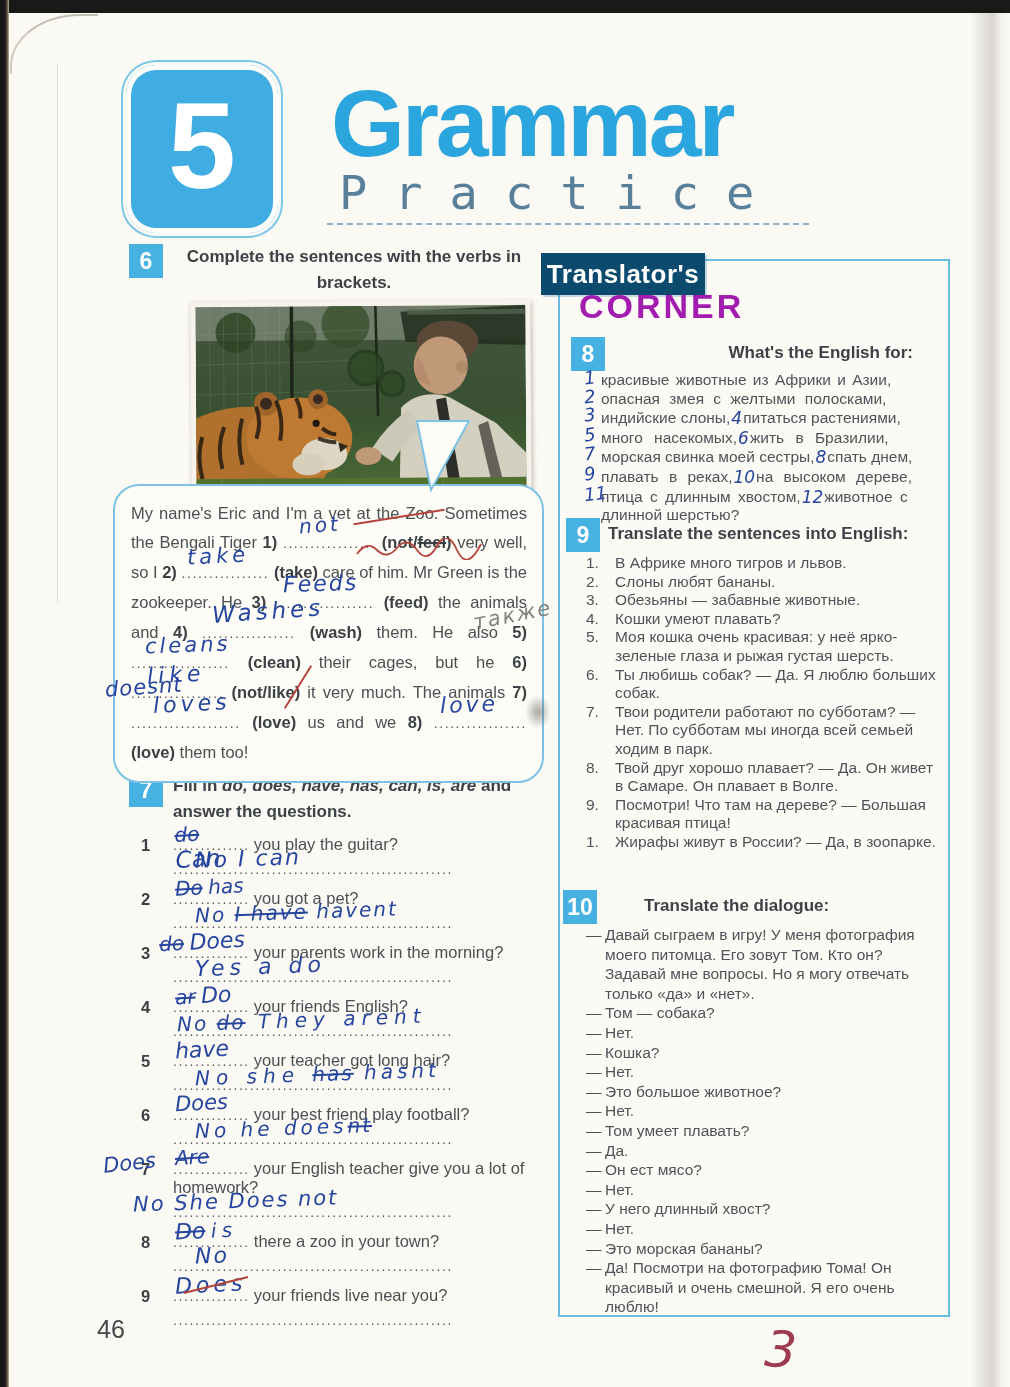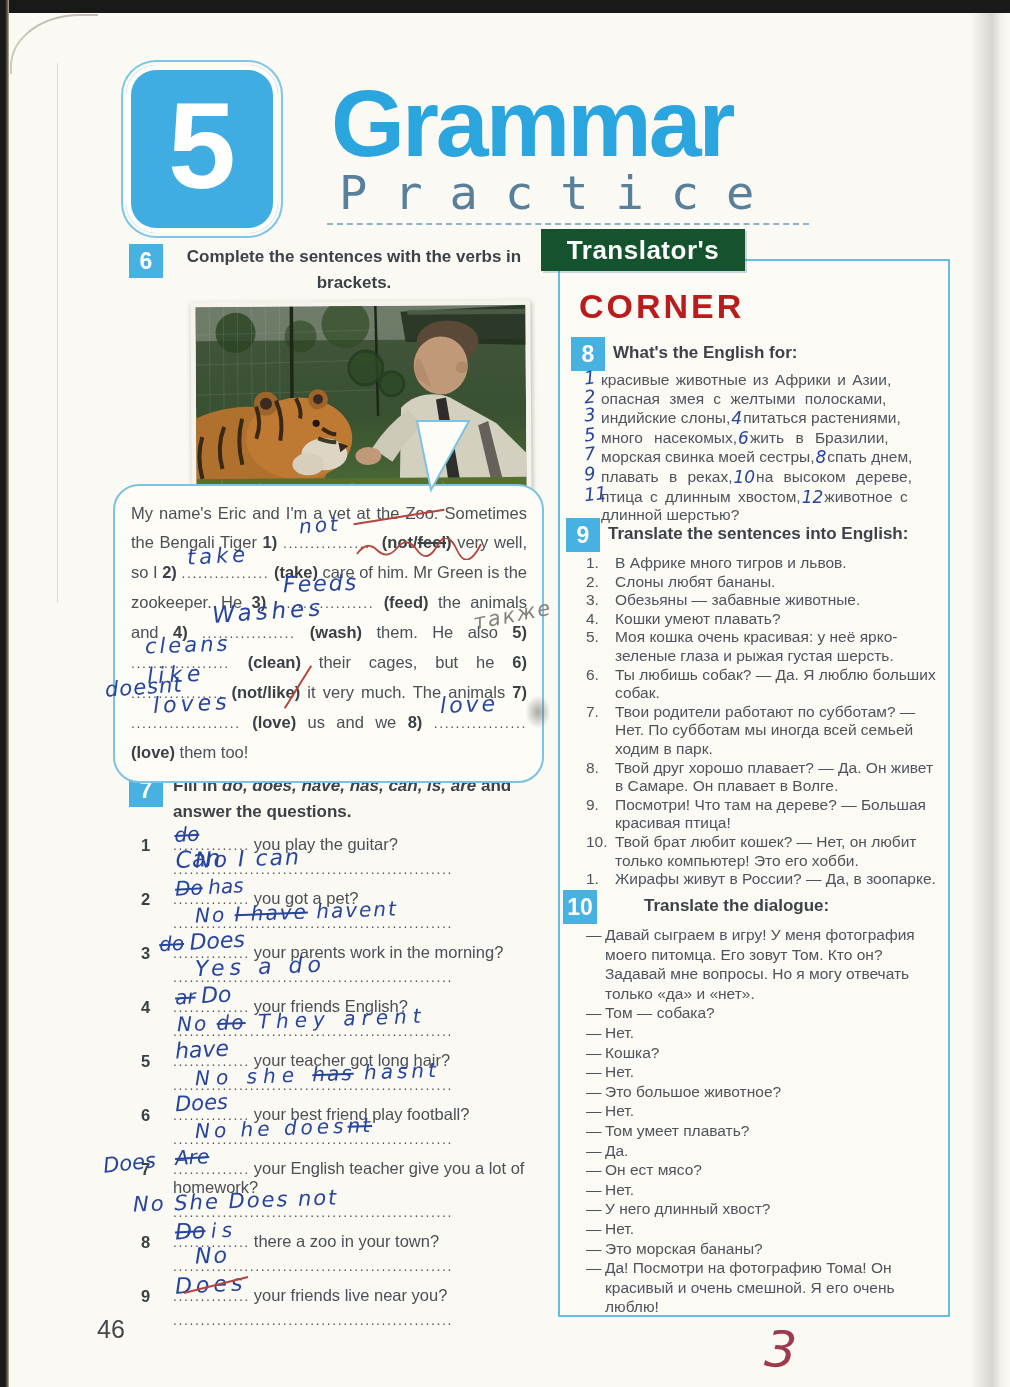--- a/index.html
+++ b/index.html
@@ -102,27 +102,27 @@
   .aw .hwa{position:absolute;left:22px;top:-13px;font-size:20px;letter-spacing:2px;transform:rotate(-2deg);}
   .q-text{margin-left:4px;}
   .mDoes{position:absolute;left:-38px;top:-8px;font-size:21px;transform:rotate(-6deg);z-index:6;}
   .redslash{position:absolute;background:#b5453c;height:2px;z-index:7;}
 
   .page-num{position:absolute;left:88px;top:1302px;font-size:25px;color:#45464a;}
 
   
   .tc-box{position:absolute;left:549px;top:246px;width:388px;height:1054px;border:2px solid #67bce4;background:#fcfaf4;}
   .tc-head1{
-    position:absolute;left:532px;top:216px;width:204px;height:42px;background:#14532d;z-index:5;
+    position:absolute;left:532px;top:240px;width:164px;height:42px;background:#0c4a6e;z-index:5;
     color:#fff;font-size:26px;font-weight:bold;line-height:42px;text-align:center;letter-spacing:.5px;
     box-shadow:2px 2px 0 rgba(41,120,165,.25);
   }
   .tc-head2{
     position:absolute;left:570px;top:274px;z-index:5;
-    font-size:34px;color:#b91c1c;letter-spacing:3px;font-weight:bold;
+    font-size:34px;color:#a21caf;letter-spacing:3px;font-weight:bold;
   }
   .e8-list{position:absolute;left:592px;top:358px;width:334px;font-size:15.5px;line-height:18.6px;color:#4e545a;}
   .e8line{position:relative;}
   .e8line .m{position:absolute;left:-17px;top:-2px;font-size:18px;transform:rotate(-6deg);}
   .e8line .inknum{font-size:17px;margin:0 1px;position:relative;top:1px;}
   .s-list{position:absolute;left:577px;top:541px;width:356px;font-size:15.5px;line-height:18.6px;color:#4e545a;}
   .s-item{display:flex;}
   .s-item .n{width:29px;flex:0 0 29px;}
   .d-list{position:absolute;left:577px;top:912px;width:358px;font-size:15.5px;line-height:19.6px;color:#4e545a;}
   .d-item{display:flex;}
@@ -320,21 +320,21 @@
 
   </div>
 
   <div class="page-num">46</div>
 
   <div class="tc-box"></div>
   <div class="tc-head1">Translator's</div>
   <div class="tc-head2">CORNER</div>
 
   <div class="ex-badge" style="left:562px;top:324px;">8</div>
-  <div class="ex-head" style="left:604px;top:327px;width:300px;">What's the English for:</div>
+  <div class="ex-head" style="left:604px;top:327px;width:300px;text-align:right;">What's the English for:</div>
 
   <div class="e8-list">
     <div class="e8line" style="word-spacing:2px;"><span class="m ink">1</span><span>красивые животные из Африки и Азии,</span></div>
     <div class="e8line" style="word-spacing:5px;"><span class="m ink">2</span><span>опасная змея с желтыми полосками,</span></div>
     <div class="e8line"><span class="m ink">3</span><span>индийские слоны,</span><span class="ink inknum">4</span><span>питаться растениями,</span></div>
     <div class="e8line" style="word-spacing:7px;"><span class="m ink">5</span><span>много насекомых,</span><span class="ink inknum">6</span><span>жить в Бразилии,</span></div>
     <div class="e8line"><span class="m ink">7</span><span>морская свинка моей сестры,</span><span class="ink inknum">8</span><span>спать днем,</span></div>
     <div class="e8line" style="word-spacing:6px;"><span class="m ink">9</span><span>плавать в реках,</span><span class="ink inknum">10</span><span>на высоком дереве,</span></div>
     <div class="e8line" style="word-spacing:3px;"><span class="m ink">11</span><span>птица с длинным хвостом,</span><span class="ink inknum">12</span><span>животное с</span></div>
     <div class="e8line"><span>длинной шерстью?</span></div>
@@ -374,24 +374,20 @@
       </div>
     <div class="s-item">
         <span class="n">8.</span>
         <span>Твой друг хорошо плавает? — Да. Он живет в Самаре. Он плавает в Волге.</span>
       </div>
     <div class="s-item">
         <span class="n">9.</span>
         <span>Посмотри! Что там на дереве? — Большая красивая птица!</span>
       </div>
     <div class="s-item">
-        <span class="n">10.</span>
-        <span>Твой брат любит кошек? — Нет, он любит только компьютер! Это его хобби.</span>
-      </div>
-    <div class="s-item">
         <span class="n">1.</span>
         <span>Жирафы живут в России? — Да, в зоопарке.</span>
       </div>
   </div>
 
   <div class="ex-badge" style="left:554px;top:877px;">10</div>
   <div class="ex-head" style="left:599px;top:880px;width:300px;margin-left:36px;">Translate the dialogue:</div>
 
   <div class="d-list">
     <div class="d-item">

